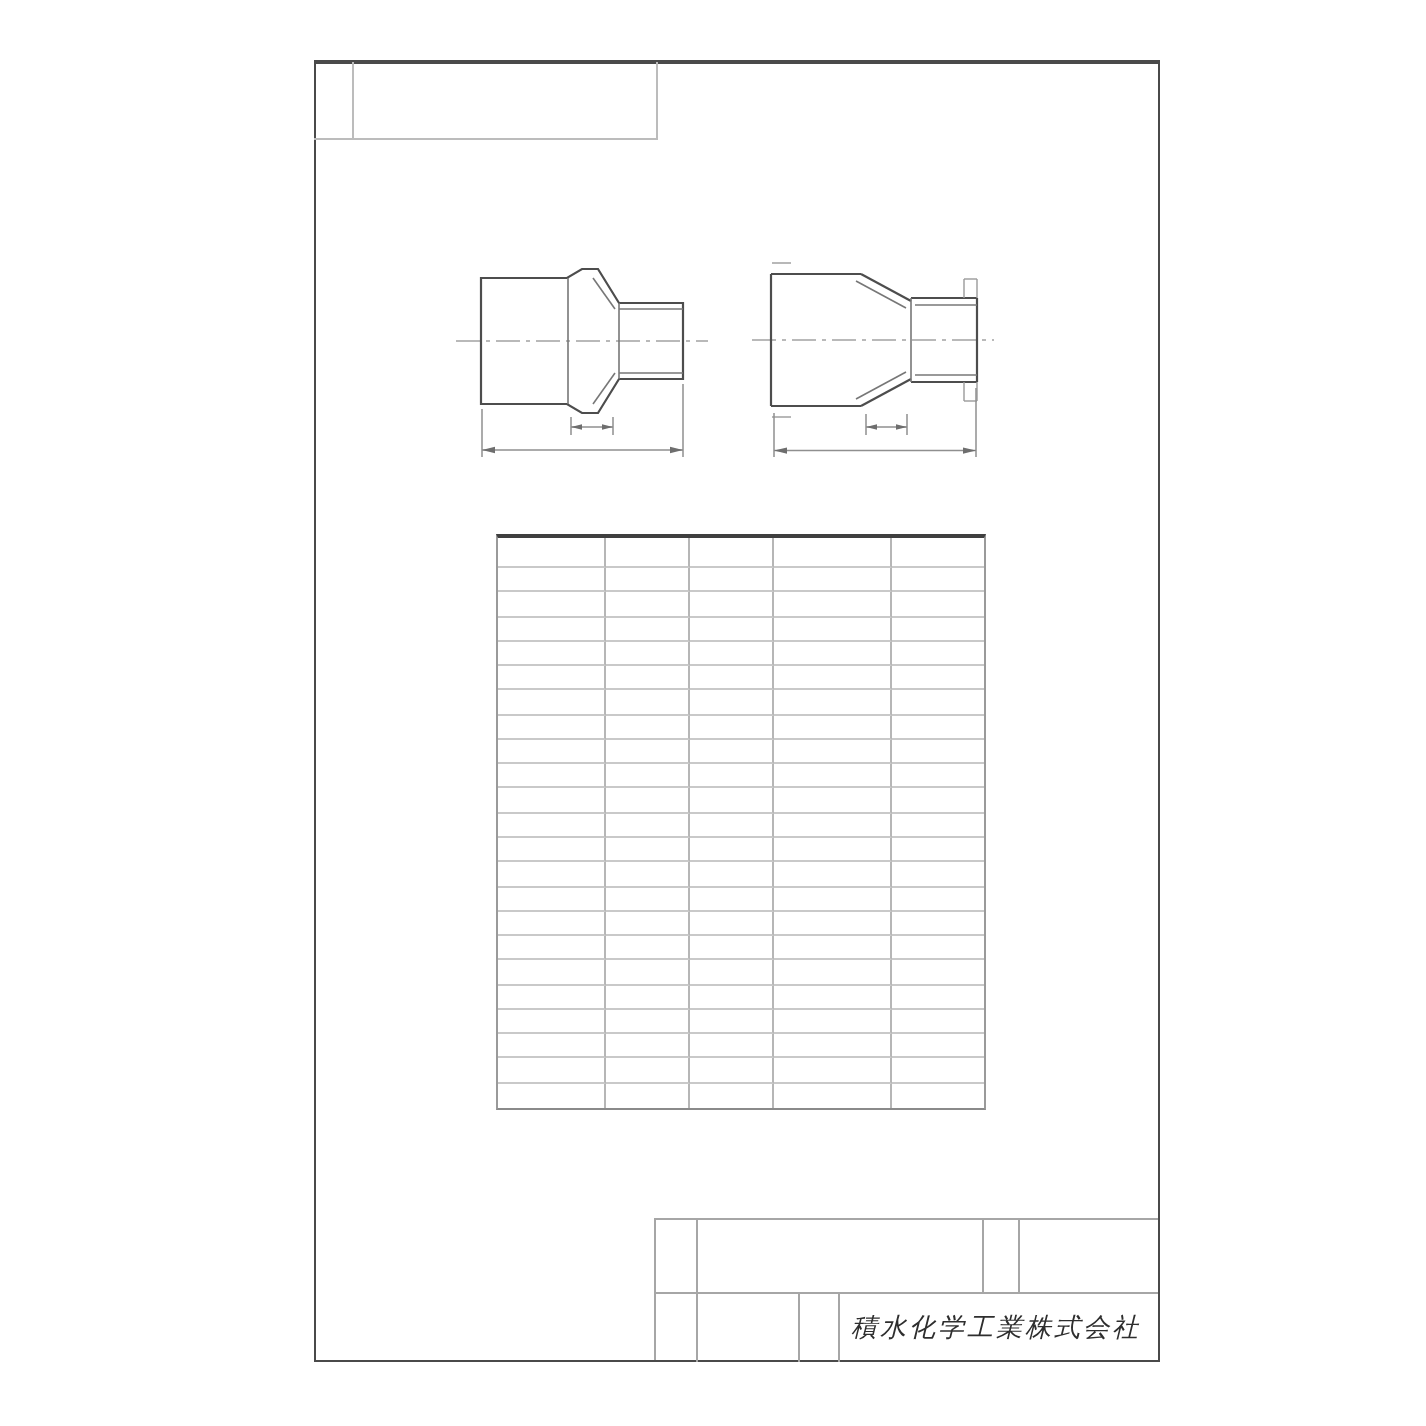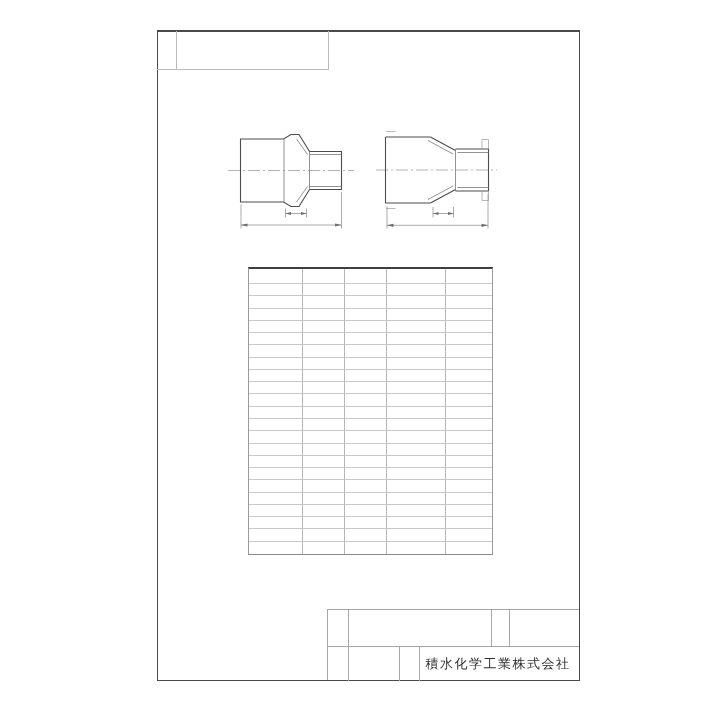--- a/index.html
+++ b/index.html
@@ -49,21 +49,21 @@
     border-bottom:1px solid var(--gridline);
   }
   .spec-table > div:nth-child(5n){border-right:none;}
   .spec-table > div:nth-last-child(-n+5){border-bottom:none;}
   
   .title-block{
     position:absolute;left:327px;top:609px;width:252px;height:71px;
     border-top:1px solid var(--tbline);border-left:1px solid var(--tbline);
     box-sizing:border-box;
   }
-  .tb-row{position:relative;width:100%;height:36px;box-sizing:border-box;}
+  .tb-row{position:relative;width:100%;height:36px;box-sizing:border-box;font-style:italic;}
   .tb-row.second{height:35px;border-top:1px solid var(--tbline);}
   .tb-vline{position:absolute;top:0;bottom:0;width:0;border-left:1px solid var(--tbline);}
   .company-name{
     position:absolute;left:91px;right:2px;top:0;bottom:0;
     display:flex;align-items:center;justify-content:center;
     font-size:13px;letter-spacing:1.5px;color:var(--txt);
     white-space:nowrap;
   }
 </style>
 </head>

